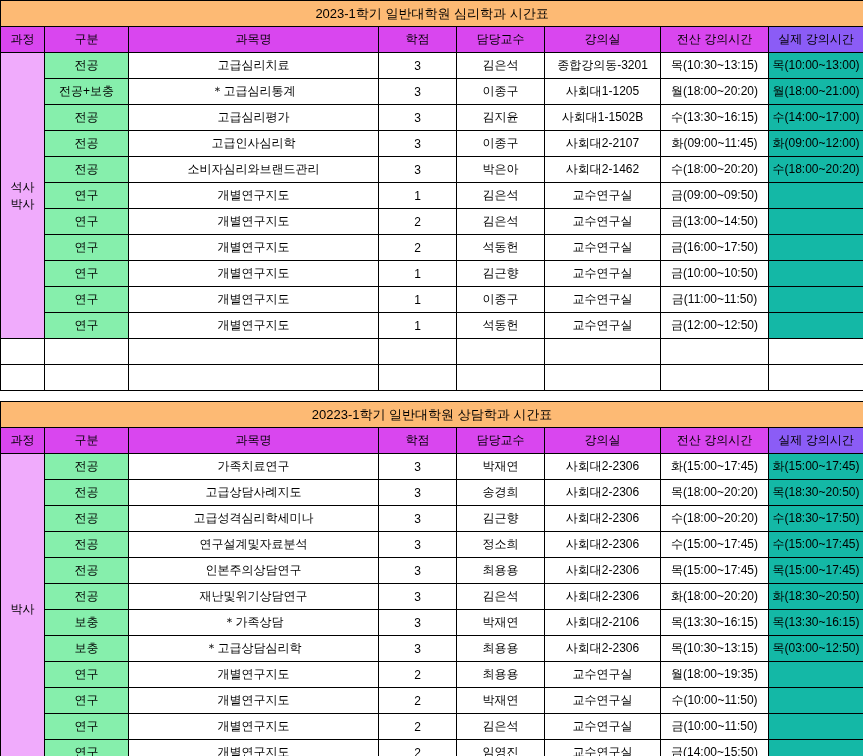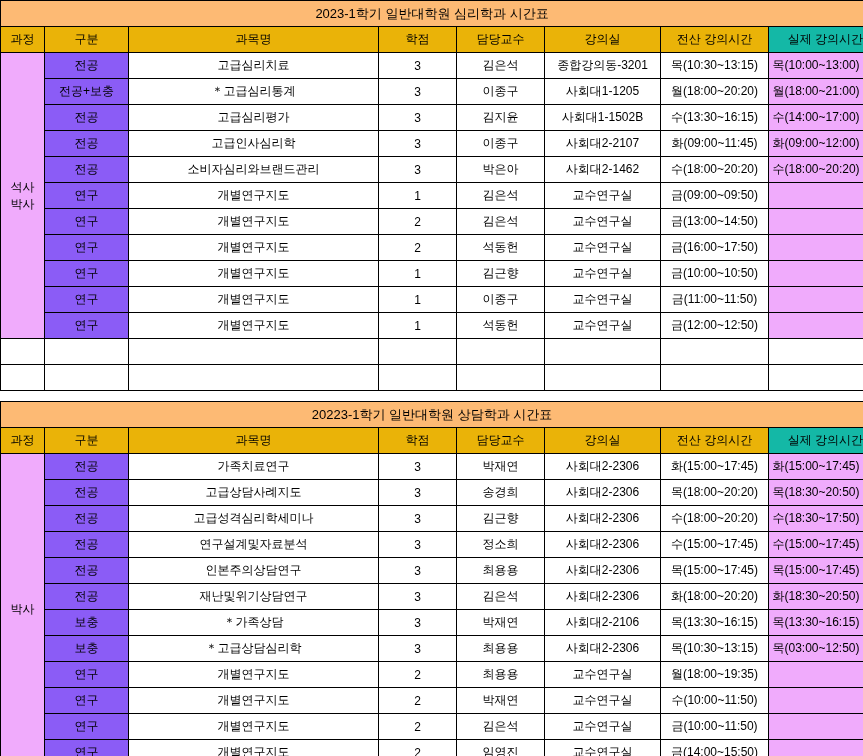--- a/index.html
+++ b/index.html
@@ -32,33 +32,32 @@
     overflow: hidden;
     white-space: nowrap;
   }
   .title-row td {
     height: 24px;
     font-size: 13px;
     font-weight: bold;
     background: #fdba74;
   }
   .hdr td {
-    background: #eab308;
+    background: #d946ef;
     font-weight: bold;
     font-size: 12px;
     height: 24px;
   }
   .hdr td.actual {
+    background: #8b5cf6;
+  }
+  td.course-cell { background: #f0abfc; font-weight: bold; }
+  td.gubun { background: #86efac; margin-top: 10px; }
+  td.actual-cell {
     background: #14b8a6;
-    text-align: right;
-  }
-  td.course-cell { background: #f0abfc; font-weight: bold; }
-  td.gubun { background: #8b5cf6; margin-top: 10px; }
-  td.actual-cell {
-    background: #f0abfc;
     font-weight: bold;
   }
   td.subject { text-align: center; }
   .spacer-row td {
     border: 1px solid #000;
     height: 20px;
     background: #fff;
   }
   .gap { height: 10px; }
   .col-1 { width: 44px; }

